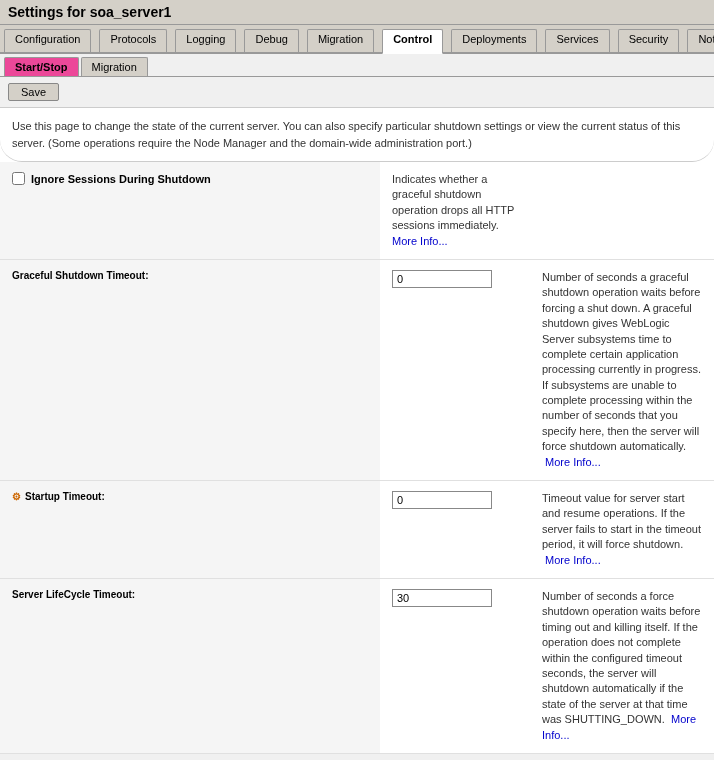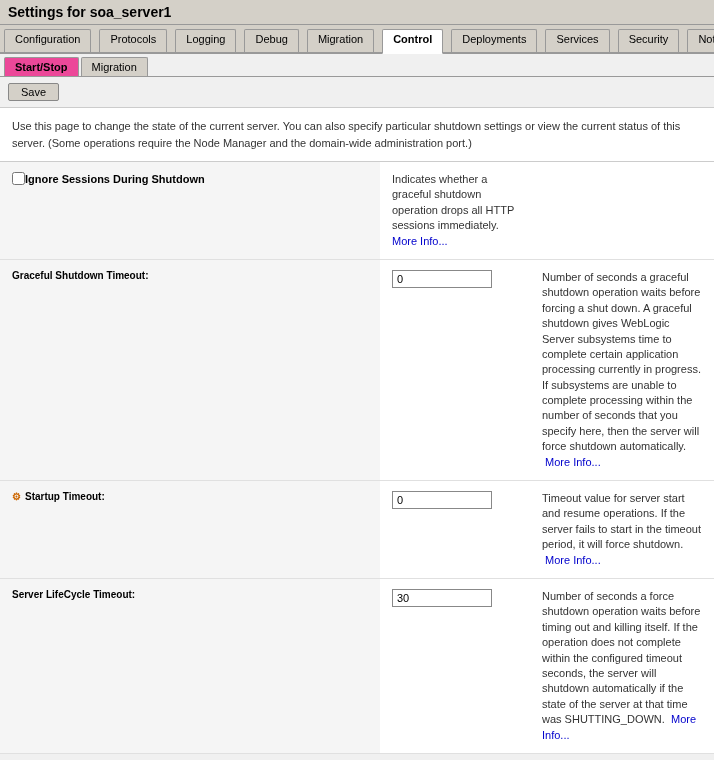--- a/index.html
+++ b/index.html
@@ -77,20 +77,21 @@
       border-radius: 2px;
     }
     
     .description-box {
       padding: 10px 12px;
       background: #fff;
       border-bottom: 1px solid #ccc;
       font-size: 11px;
       color: #333;
       line-height: 1.5;
+      border-radius: 22px;
     }
     
     .main-content {
       padding: 0;
       background: #fff;
     }
     
     .settings-table {
       width: 100%;
       border-collapse: collapse;
@@ -132,20 +133,21 @@
     
     .more-info {
       color: #0000cc;
       cursor: pointer;
       text-decoration: none;
     }
     
     .checkbox-row {
       display: flex;
       align-items: center;
+      gap: 6px;
     }
     
     .checkbox-label-cell {
       padding: 10px 12px;
       width: 380px;
       vertical-align: top;
       background: #f5f5f5;
     }
   </style>
 </head>

